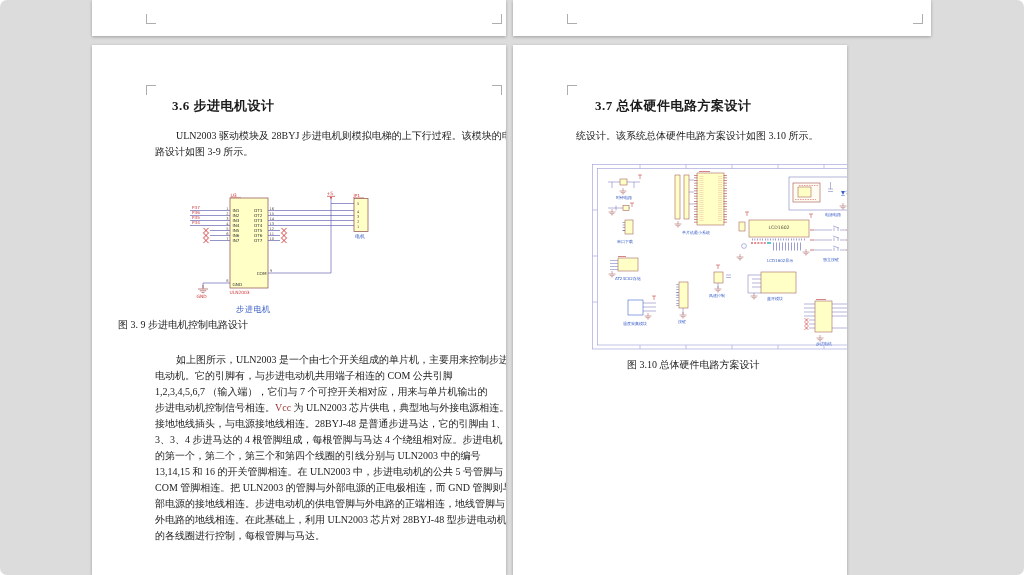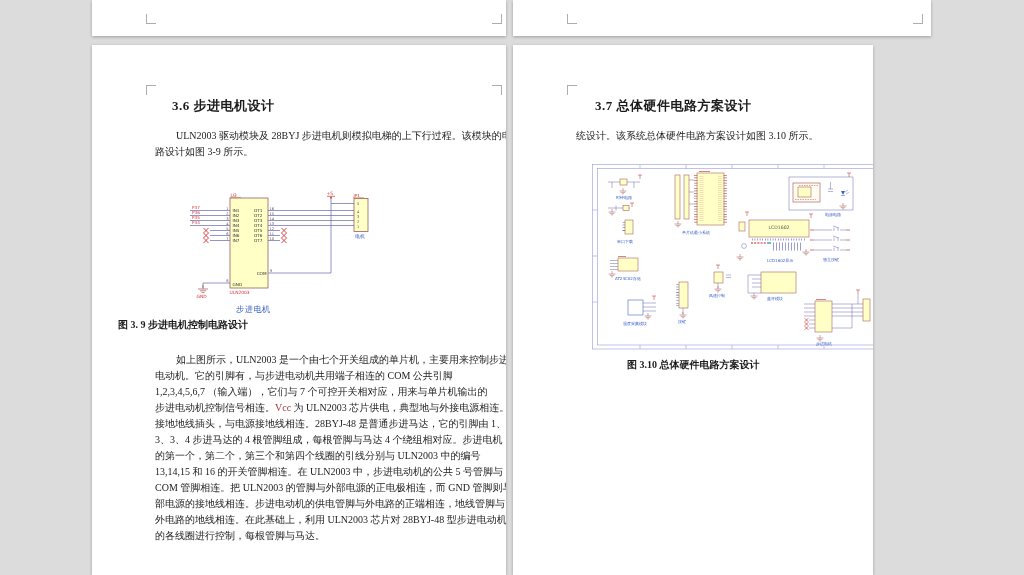--- a/index.html
+++ b/index.html
@@ -1,32 +1,32 @@
 <!DOCTYPE html>
 <html><head>
 <meta charset="utf-8">
 <style>
   html,body{margin:0;padding:0;}
   .stage{position:relative;width:1024px;height:575px;background:#dcdcdc;overflow:hidden;
-         font-family:"Liberation Serif","DejaVu Serif",serif;color:#1c1c1c;}
+         font-family:"Liberation Serif","DejaVu Serif",serif;color:#1c1c1c;border-radius:7px;}
   .page{position:absolute;background:#ffffff;box-shadow:0 1px 3px rgba(0,0,0,.28);overflow:hidden;}
   .pg-prev-l{left:92px;top:0;width:414px;height:36px;}
   .pg-prev-r{left:513px;top:0;width:418px;height:36px;}
   .pg-main-l{left:92px;top:45px;width:414px;height:530px;}
-  .pg-main-r{left:513px;top:45px;width:360px;height:530px;}
+  .pg-main-r{left:513px;top:45px;width:334px;height:530px;}
   .cmark{position:absolute;width:9px;height:9px;}
   .cm-tl{border-top:1px solid #adadad;border-left:1px solid #adadad;}
   .cm-tr{border-top:1px solid #adadad;border-right:1px solid #adadad;}
   .cm-bl{border-bottom:1px solid #adadad;border-left:1px solid #adadad;}
   .cm-br{border-bottom:1px solid #adadad;border-right:1px solid #adadad;}
   .heading{position:absolute;font-size:13px;font-weight:bold;letter-spacing:.5px;white-space:nowrap;}
   .bodytxt{position:absolute;font-size:10px;}
   .ln{white-space:nowrap;height:16px;line-height:16px;}
   .indent{padding-left:21px;}
-  .caption{position:absolute;font-size:10px;white-space:nowrap;font-weight:bold;}
+  .caption{position:absolute;font-size:10px;white-space:nowrap;}
   .vcc{color:#a03838;}
   svg{position:absolute;}
   svg text{font-family:"DejaVu Sans",sans-serif;}
   .w{stroke:#5a5aad;stroke-width:.65;fill:none;}
   .wb{stroke:#5a5aad;stroke-width:.45;fill:none;}
   .yb{fill:#ffffc6;stroke:#a05a5a;stroke-width:.55;}
   .sheet{fill:none;stroke:#9a9ada;stroke-width:.6;}
   .lb{font-size:4px;fill:#3a5fc8;}
   .chiptxt{font-size:4.2px;fill:#333333;}
   .pinnum{font-size:3.6px;fill:#555555;}

